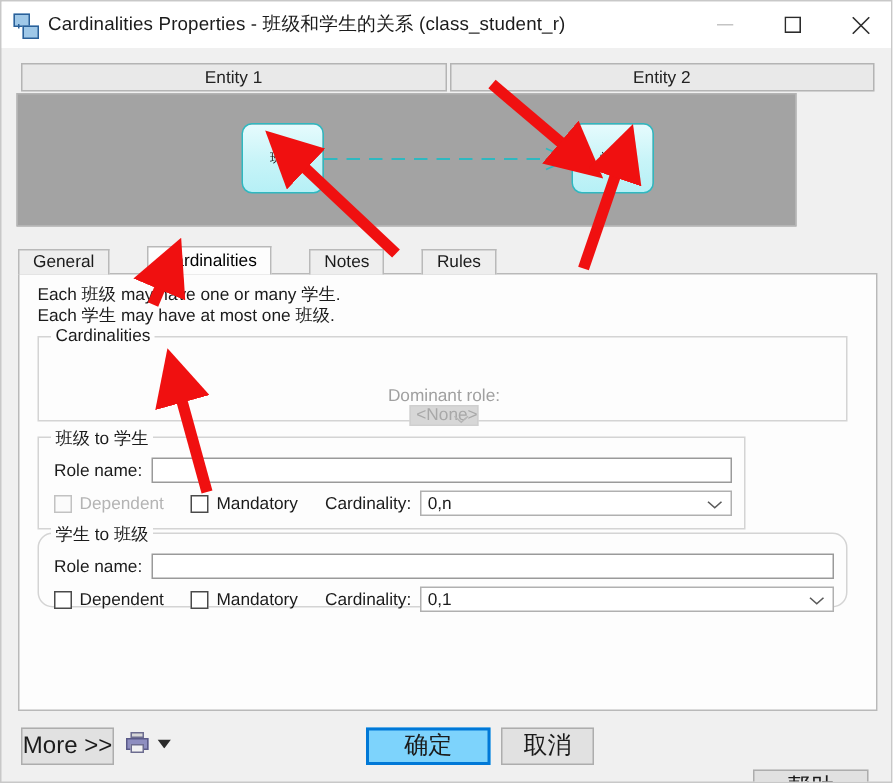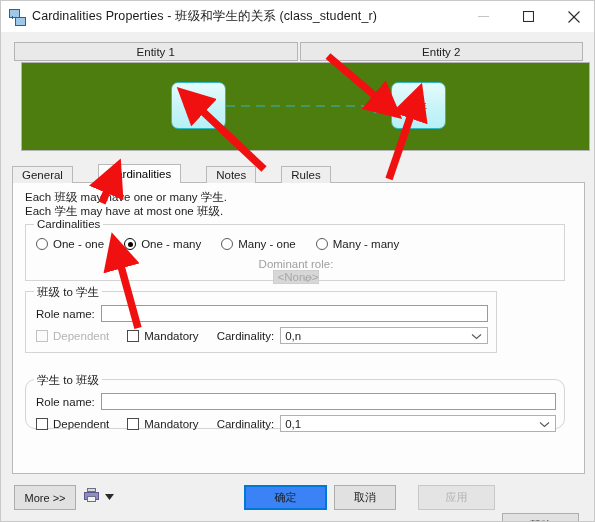--- a/index.html
+++ b/index.html
@@ -23,21 +23,21 @@
   .wbtns{position:absolute;right:0;top:0;height:31px;display:flex;}
   .wbtn{width:45px;height:31px;display:flex;align-items:center;justify-content:center;}
   .wbtn svg{display:block;}
   .wbtn.min{opacity:.35;}
 
   
   .ent-headers{position:absolute;left:13px;top:41px;width:569px;height:19px;display:flex;gap:2px;}
   .ent-head{flex:1;background:#e9e9e9;border:1px solid #b4b4b4;display:flex;align-items:center;justify-content:center;font-size:11.5px;color:#222;box-sizing:border-box;}
 
   
-  .canvas{position:absolute;left:20px;top:61px;width:569px;height:89px;background:#4d7c0f;border:1px solid #b4b4b4;box-sizing:border-box;overflow:hidden;}
+  .canvas{position:absolute;left:10px;top:61px;width:520px;height:89px;background:#a3a3a3;border:1px solid #b4b4b4;box-sizing:border-box;overflow:hidden;}
   .ebox{position:absolute;width:55px;height:47px;border:1px solid #2fb8c0;border-radius:7px;
         background:linear-gradient(180deg,#e6fbfd 0%,#c7f4f8 55%,#b6f0f6 100%);
         display:flex;align-items:center;justify-content:center;font-size:8.5px;color:#111;box-sizing:border-box;}
   .ebox.e1{left:149px;top:19px;}
   .ebox.e2{left:369px;top:19px;}
 
   
   .tabstrip{position:absolute;left:11px;top:163px;width:573px;height:19px;display:flex;align-items:flex-end;z-index:5;gap:24px;}
   .tab{height:17px;padding:0 9px;display:flex;align-items:center;font-size:11.5px;color:#1b1b1b;
        background:#eeeeee;border:1px solid #b9b9b9;border-bottom:none;box-sizing:border-box;margin-right:1px;white-space:nowrap;}
@@ -45,21 +45,21 @@
 
   
   .page{position:absolute;left:11px;top:181px;width:573px;height:292px;background:#fdfdfd;border:1px solid #b9b9b9;box-sizing:border-box;}
   .desc{position:absolute;left:12px;top:7px;font-size:11.5px;line-height:14px;color:#1b1b1b;}
 
   
   .grp{position:absolute;border:1px solid #d4d4d4;box-sizing:border-box;}
   .grp > .cap{position:absolute;left:8px;top:-7px;background:#fdfdfd;padding:0 3px;font-size:11.5px;color:#1b1b1b;white-space:nowrap;}
   #grp-card{left:12px;top:41px;width:540px;height:57px;}
   #grp-a{left:12px;top:108px;width:472px;height:62px;}
-  #grp-b{left:12px;top:196px;width:540px;height:50px;border-radius:10px;}
+  #grp-b{left:12px;top:172px;width:540px;height:50px;border-radius:10px;}
 
   
   .radio-row{position:absolute;left:10px;top:13px;display:flex;align-items:center;}
   .radio{display:flex;align-items:center;margin-right:20px;font-size:11.5px;color:#1b1b1b;white-space:nowrap;}
   .rdot{width:12px;height:12px;border:1px solid #5a5a5a;border-radius:50%;background:#fff;margin-right:5px;position:relative;box-sizing:border-box;flex:none;}
   .radio.sel .rdot{border-color:#0a0a0a;}
   .radio.sel .rdot:after{content:"";position:absolute;left:2.5px;top:2.5px;width:5px;height:5px;border-radius:50%;background:#000;}
 
   .dom-row{position:absolute;left:10px;top:33px;right:8px;display:flex;align-items:center;flex-direction:column;}
   .lbl{font-size:11.5px;color:#1b1b1b;white-space:nowrap;}
@@ -72,22 +72,22 @@
 
   .row{position:absolute;display:flex;align-items:center;}
   .tinput{height:17px;background:#fff;border:1px solid #9a9a9a;box-sizing:border-box;font-size:11.5px;padding-left:3px;display:flex;align-items:center;color:#1b1b1b;}
   .cbx{width:12px;height:12px;border:1px solid #4a4a4a;background:#fff;box-sizing:border-box;margin-right:5px;flex:none;}
   .cbx.dim{border-color:#c2c2c2;background:#fbfbfb;}
   .chk{display:flex;align-items:center;font-size:11.5px;color:#1b1b1b;white-space:nowrap;margin-right:18px;}
   .chk.dim{color:#b4b4b4;}
 
   
   .btn{height:25px;background:#e1e1e1;border:1px solid #adadad;box-sizing:border-box;
-       display:flex;align-items:center;justify-content:center;font-size:11px;color:#1b1b1b;position:absolute;white-space:nowrap;}
-  .btn.default{background:#3b82f6;border:2px solid #0078d7;}
+       display:flex;align-items:center;justify-content:center;font-size:16px;color:#1b1b1b;position:absolute;white-space:nowrap;}
+  .btn.default{background:#7dd3fc;border:2px solid #0078d7;}
   .btn.disabled{color:#b2b2b2;background:#e4e4e4;border-color:#c8c8c8;}
   #btn-more{left:13px;top:484px;width:62px;}
   #btn-ok{left:243px;top:484px;width:83px;}
   #btn-cancel{left:333px;top:484px;width:62px;}
   #btn-apply{left:417px;top:484px;width:77px;}
   #btn-help{left:501px;top:512px;width:77px;}
 
   .print-tool{position:absolute;left:83px;top:487px;display:flex;align-items:center;}
   .printer{width:15px;height:15px;position:relative;}
   .printer .ptop{position:absolute;left:3px;top:0;width:9px;height:4px;background:#d8d8d8;border:1px solid #6d6d90;box-sizing:border-box;}
@@ -159,38 +159,20 @@
   <div class="page">
 
     <div class="desc">
       <div>Each 班级 may have one or many 学生.</div>
       <div>Each 学生 may have at most one 班级.</div>
     </div>
 
     <div class="grp" id="grp-card">
       <span class="cap">Cardinalities</span>
 
-      <div class="radio-row">
-        <div class="radio">
-          <span class="rdot"></span>
-          <span>One - one</span>
-        </div>
-        <div class="radio sel">
-          <span class="rdot"></span>
-          <span>One - many</span>
-        </div>
-        <div class="radio">
-          <span class="rdot"></span>
-          <span>Many - one</span>
-        </div>
-        <div class="radio">
-          <span class="rdot"></span>
-          <span>Many - many</span>
-        </div>
-      </div>
 
       <div class="dom-row">
         <span class="lbl dim">Dominant role:</span>
         <div class="combo disabled" style="flex:1;margin-left:0;">
           <span class="cval">&lt;None&gt;</span>
           <span class="arrow">
             <svg width="11" height="7" viewBox="0 0 11 7">
                 <path d="M1 1.5 L5.5 5.5 L10 1.5" fill="none" stroke="#b6b6b6" stroke-width="1.1"></path>
               </svg>
           </span>
@@ -268,21 +250,20 @@
     </span>
     <span class="caret">
       <svg width="9" height="6" viewBox="0 0 9 6">
           <path d="M0 0 L9 0 L4.5 6 Z" fill="#2b2b2b"></path>
         </svg>
     </span>
   </div>
 
   <div class="btn default" id="btn-ok">确定</div>
   <div class="btn" id="btn-cancel">取消</div>
-  <div class="btn disabled" id="btn-apply">应用</div>
   <div class="btn" id="btn-help">帮助</div>
 
 
   <svg class="annot" viewBox="0 0 595 522">
     <defs>
       <marker id="ah" markerWidth="5" markerHeight="5" refX="1.3" refY="2.5" orient="auto">
         <path d="M0,0 L5,2.5 L0,5 Z" fill="#f01010"></path>
       </marker>
     </defs>
     <g stroke="#f01010" stroke-width="7.5" fill="none" marker-end="url(#ah)">

